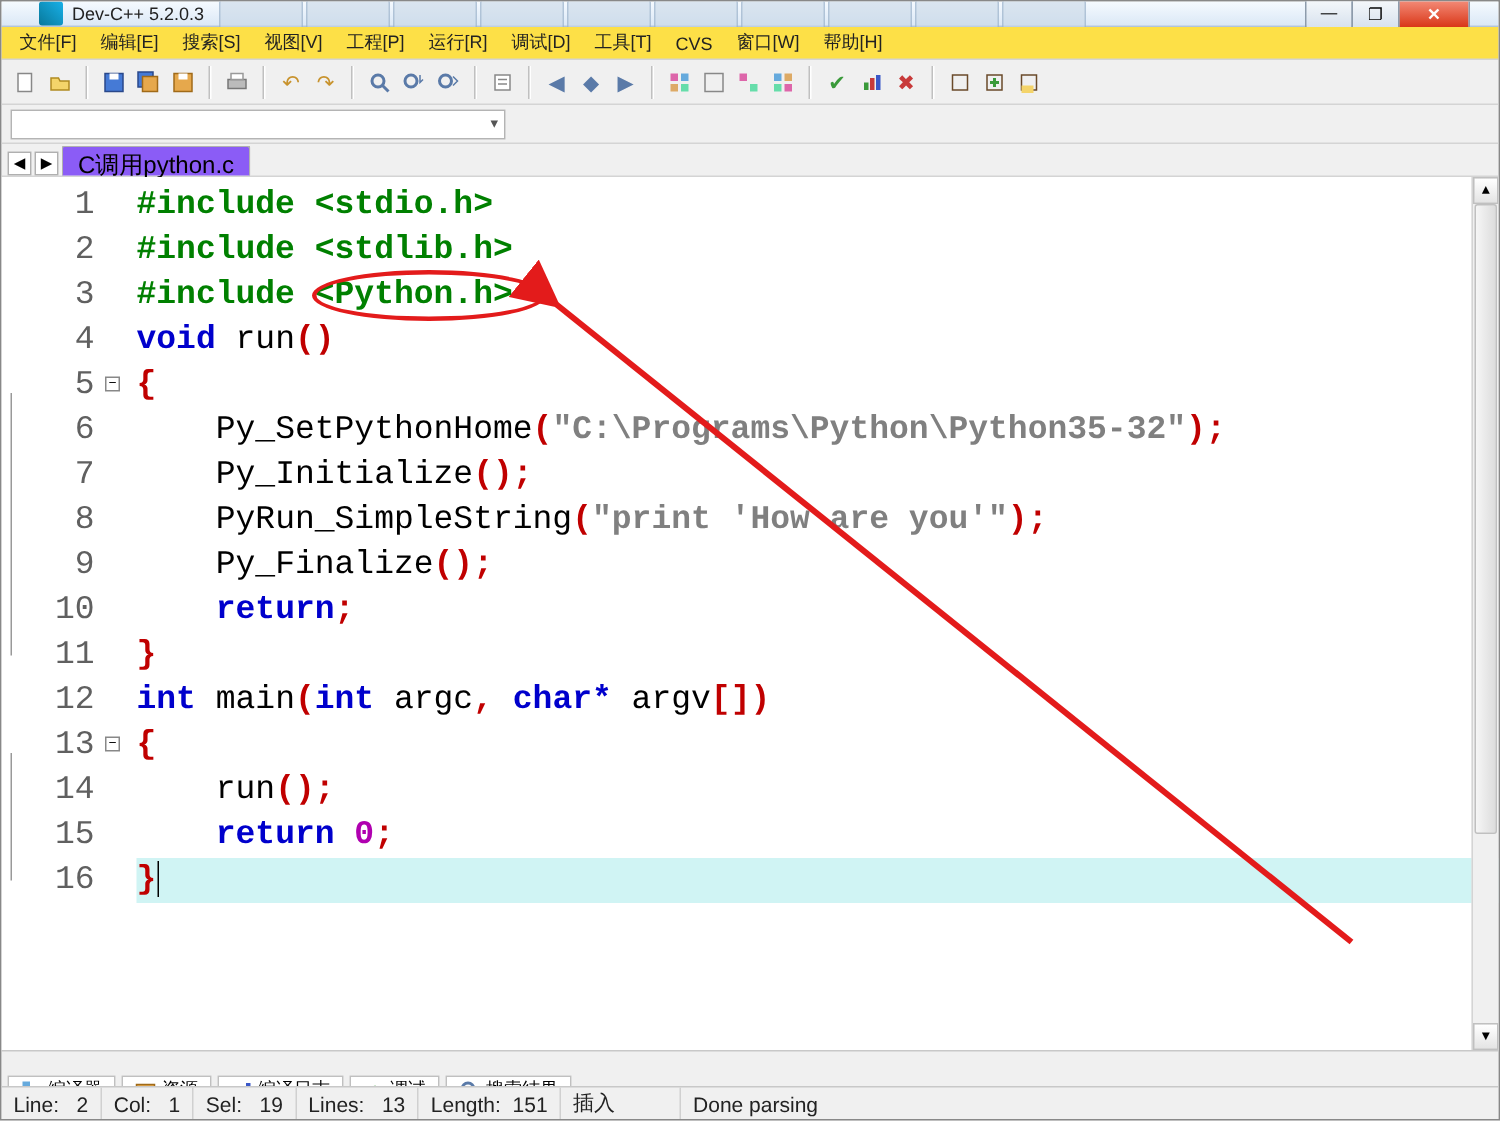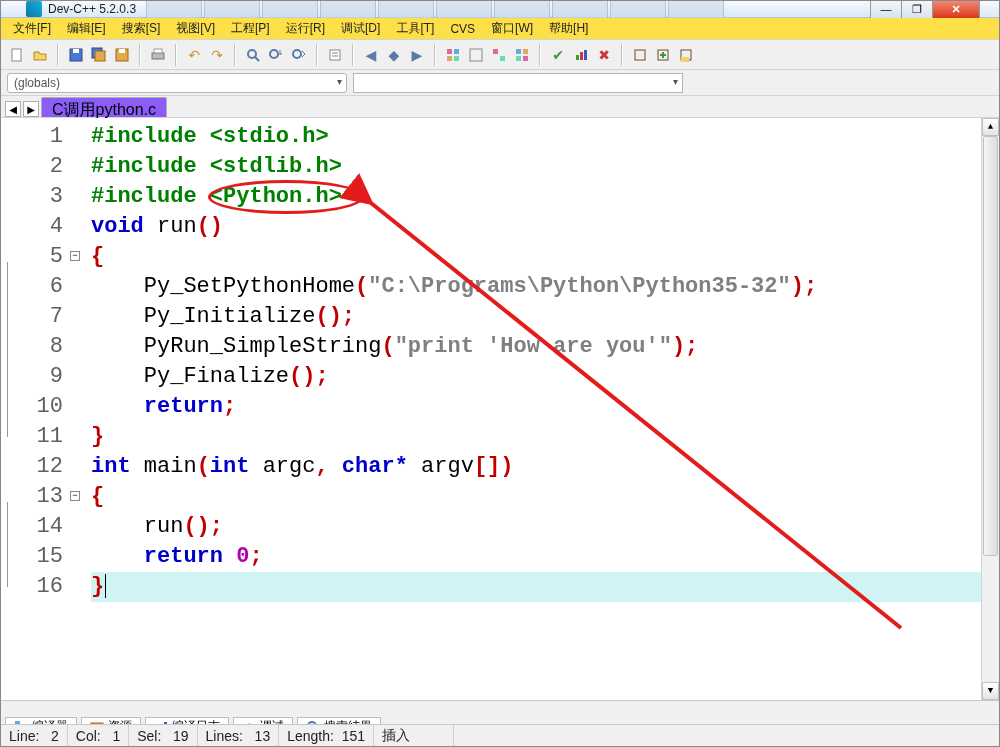--- a/index.html
+++ b/index.html
@@ -429,23 +429,20 @@
     </span>
   <span class="tbtn">
       <svg viewBox="0 0 16 16">
         <rect x="3" y="3" width="10" height="10" fill="none" stroke="#6a4a2a"></rect>
         <rect x="3" y="10" width="8" height="5" fill="#f4d46a"></rect>
       </svg>
     </span>
 </div>
 
 <div class="globals-row">
-  <div class="combo combo1">
-     <span>(globals)</span>
-  </div>
   <div class="combo combo2">
      <span></span>
   </div>
 </div>
 
 <div class="tabstrip">
   <div class="tab-navbtn">◀</div>
   <div class="tab-navbtn">▶</div>
   <div class="filetab">
     <span>C调用python.c</span>
@@ -565,13 +562,14 @@
   </div>
   <div class="cell">
     <span>Lines:</span>&nbsp;&nbsp;&nbsp;
     <span>13</span>
   </div>
   <div class="cell">
     <span>Length:</span>&nbsp;&nbsp;
     <span>151</span>
   </div>
   <div class="cell" style="min-width:80px">插入</div>
+  <div class="cell" style="border-right:none;flex:1">Done parsing</div>
 </div>
 
 </body></html>

